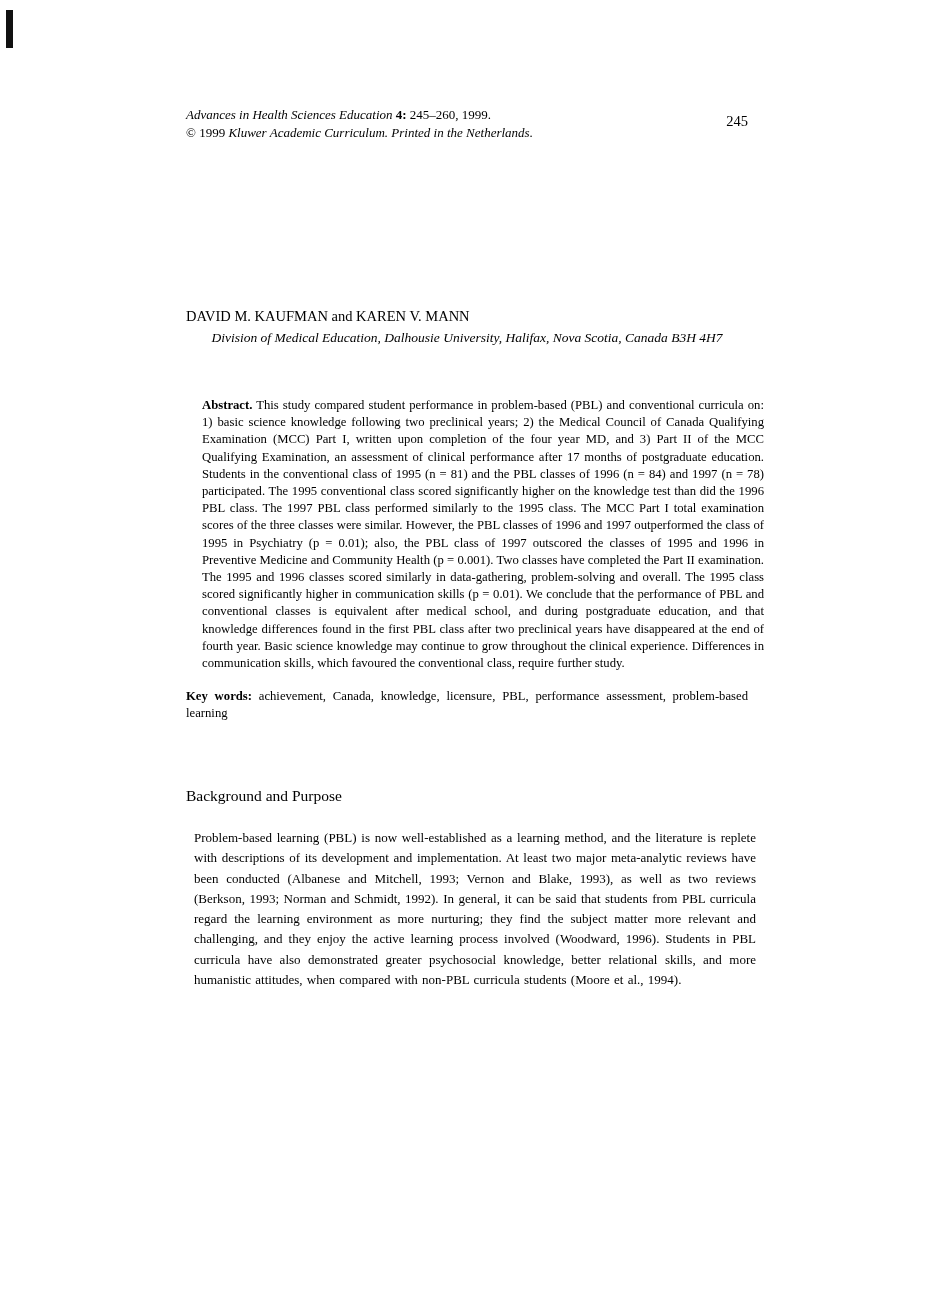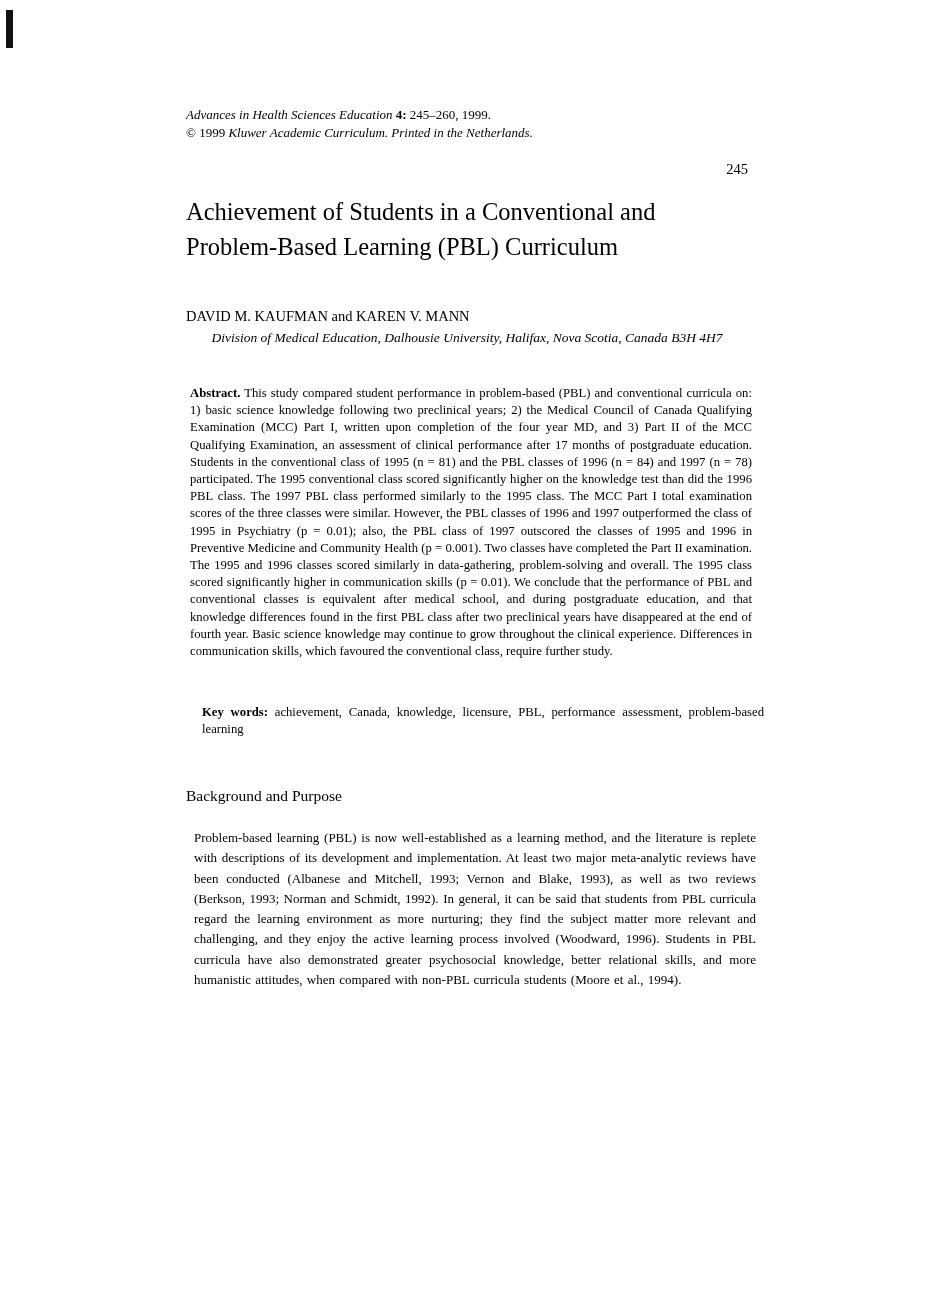--- a/index.html
+++ b/index.html
@@ -33,21 +33,20 @@
     top: 106px;
     display: flex;
     justify-content: space-between;
     font-size: 13px;
     line-height: 17.5px;
   }
   .page-number {
     font-size: 14.5px;
     padding-top: 7px;
     font-style: normal;
-    margin-top: 48px;
   }
   .italic { font-style: italic; }
   .bold { font-weight: bold; }
   h1.paper-title {
     top: 194px;
     margin: 0;
     font-size: 24.5px;
     font-weight: normal;
     line-height: 35px;
   }
@@ -58,28 +57,28 @@
   }
   .affiliation {
     top: 329px;
     font-size: 13.5px;
     font-style: italic;
     line-height: 18px;
     text-align: center;
   }
   p.abstract {
     top: 381px;
-    margin: 4px;
+    margin: 16px;
     font-size: 12.7px;
     line-height: 17.2px;
     text-align: justify;
   }
   p.keywords {
     top: 688px;
-    margin: 16px;
+    margin: 0;
     font-size: 12.7px;
     line-height: 17.2px;
     text-align: justify;
   }
   h2.section-heading {
     top: 786px;
     margin: 0;
     font-size: 15.5px;
     font-weight: normal;
     line-height: 20px;
@@ -101,21 +100,20 @@
   <div class="scan-mark"></div>
 
   <div class="col running-head">
     <div class="head-lines">
       <div class="head-line1"><span class="italic">Advances in Health Sciences Education</span> <span class="bold">4:</span> <span>245–260, 1999.</span></div>
       <div class="head-line2"><span>© 1999</span> <span class="italic">Kluwer Academic Curriculum.  Printed in the Netherlands.</span></div>
     </div>
     <div class="page-number">245</div>
   </div>
 
-  <h1 class="col paper-title">Achievement of Students in a Conventional and Problem-Based Learning (PBL) Curriculum</h1>
 
   <div class="col authors">DAVID M. KAUFMAN and KAREN V. MANN</div>
 
   <div class="col affiliation">Division of Medical Education, Dalhousie University, Halifax, Nova Scotia, Canada B3H 4H7</div>
 
   <p class="col abstract"><span class="bold">Abstract.</span> <span>This study compared student performance in problem-based (PBL) and conventional curricula on: 1) basic science knowledge following two preclinical years; 2) the Medical Council of Canada Qualifying Examination (MCC) Part I, written upon completion of the four year MD, and 3) Part II of the MCC Qualifying Examination, an assessment of clinical performance after 17 months of postgraduate education. Students in the conventional class of 1995 (n = 81) and the PBL classes of 1996 (n = 84) and 1997 (n = 78) participated. The 1995 conventional class scored significantly higher on the knowledge test than did the 1996 PBL class. The 1997 PBL class performed similarly to the 1995 class. The MCC Part I total examination scores of the three classes were similar. However, the PBL classes of 1996 and 1997 outperformed the class of 1995 in Psychiatry (p = 0.01); also, the PBL class of 1997 outscored the classes of 1995 and 1996 in Preventive Medicine and Community Health (p = 0.001). Two classes have completed the Part II examination. The 1995 and 1996 classes scored similarly in data-gathering, problem-solving and overall. The 1995 class scored significantly higher in communication skills (p = 0.01). We conclude that the performance of PBL and conventional classes is equivalent after medical school, and during postgraduate education, and that knowledge differences found in the first PBL class after two preclinical years have disappeared at the end of fourth year. Basic science knowledge may continue to grow throughout the clinical experience. Differences in communication skills, which favoured the conventional class, require further study.</span></p>
 
   <p class="col keywords"><span class="bold">Key words:</span> <span>achievement, Canada, knowledge, licensure, PBL, performance assessment, problem-based learning</span></p>
 
   <h2 class="col section-heading">Background and Purpose</h2>

